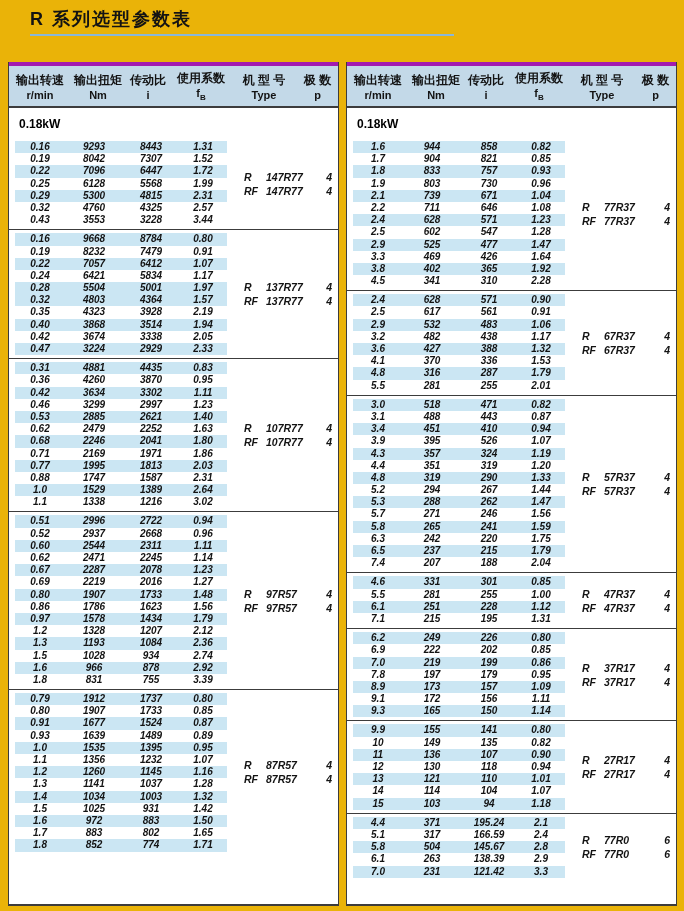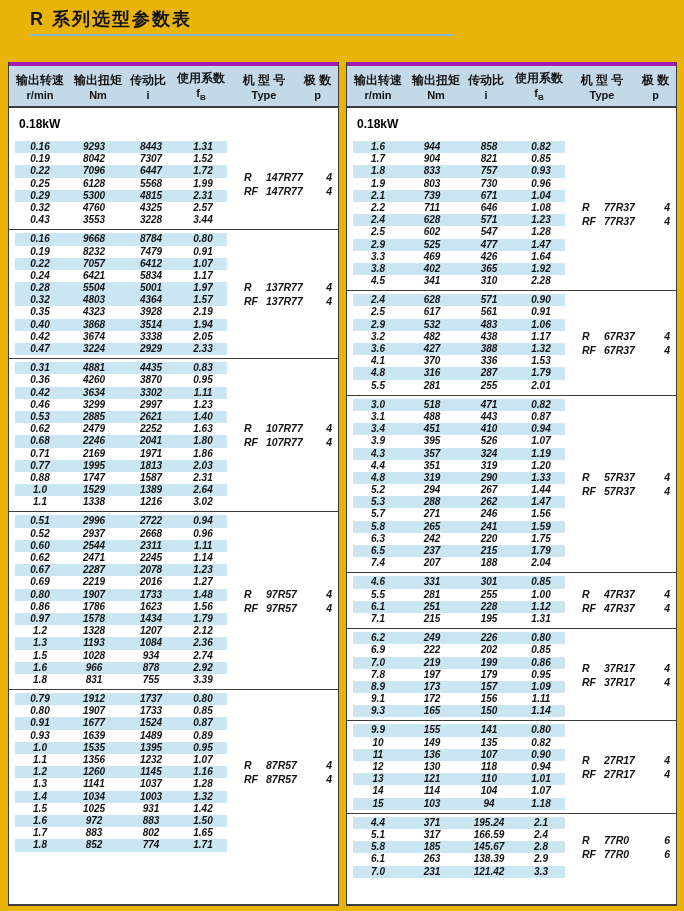--- a/index.html
+++ b/index.html
@@ -927,21 +927,21 @@
               <span class="cell">2.1</span>
             </div>
             <div class="row">
               <span class="cell">5.1</span>
               <span class="cell">317</span>
               <span class="cell">166.59</span>
               <span class="cell">2.4</span>
             </div>
             <div class="row stripe">
               <span class="cell">5.8</span>
-              <span class="cell">185</span>
+              <span class="cell">504</span>
               <span class="cell">145.67</span>
               <span class="cell">2.8</span>
             </div>
             <div class="row">
               <span class="cell">6.1</span>
               <span class="cell">263</span>
               <span class="cell">138.39</span>
               <span class="cell">2.9</span>
             </div>
             <div class="row stripe">

